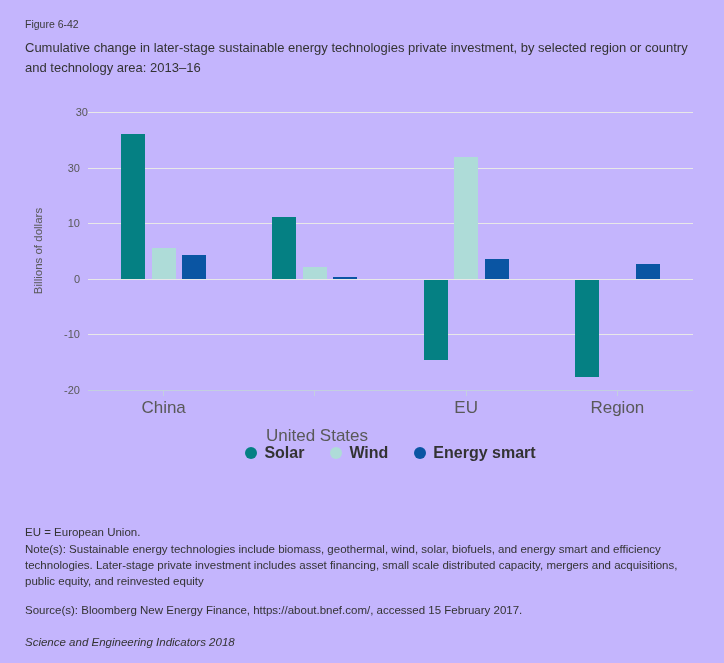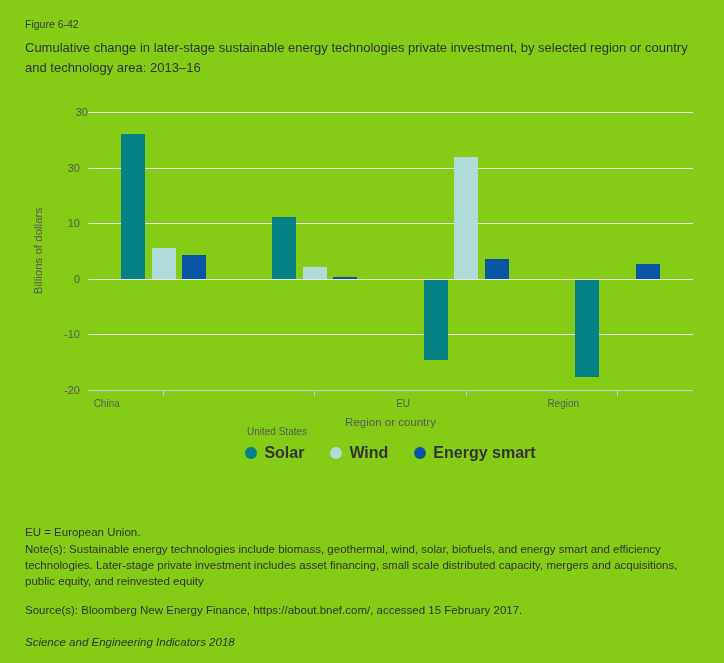--- a/index.html
+++ b/index.html
@@ -1,31 +1,31 @@
 <!DOCTYPE html>
 <html><head>
 <meta charset="utf-8">
 <style>
   html,body{margin:0;padding:0;background:#fff;}
   body{font-family:"Liberation Sans", sans-serif;}
-  #page{position:relative;width:724px;height:663px;background:#84cc16;overflow:hidden;}
+  #page{position:relative;width:724px;height:663px;background:#c4b5fd;overflow:hidden;}
 
   #figure-label{position:absolute;left:25px;top:18px;font-size:10.5px;color:#3a3a3a;}
   #title{position:absolute;left:25px;top:38px;width:664px;font-size:13px;line-height:20px;color:#333333;}
 
   #y-axis-title{position:absolute;left:38px;top:251px;transform:translate(-50%,-50%) rotate(-90deg);
     font-size:11.5px;color:#595959;white-space:nowrap;}
   #x-axis-title{position:absolute;left:88px;top:416px;width:605px;text-align:center;
     font-size:11.5px;color:#595959;}
 
   .gridline{position:absolute;height:1px;background:#e8e8e8;}
   .axis-line{position:absolute;height:1px;background:#c3cfe0;}
   .xtick{position:absolute;width:1px;height:6px;background:#c3cfe0;}
   .ytick{position:absolute;width:50px;text-align:right;font-size:11px;color:#595959;line-height:14px;}
-  .xcat{position:absolute;width:140px;font-size:10px;color:#595959;}
+  .xcat{position:absolute;width:140px;text-align:center;font-size:17px;color:#595959;}
   .bar{position:absolute;width:24px;}
 
   #legend{position:absolute;left:88px;top:445px;width:605px;height:16px;
     display:flex;justify-content:center;align-items:center;gap:26px;}
   .legend-item{display:flex;align-items:center;}
   .legend-dot{width:12px;height:12px;border-radius:50%;}
   .legend-label{margin-left:7px;font-size:16px;font-weight:bold;color:#333333;}
 
   .footnote{position:absolute;left:25px;width:676px;font-size:11.5px;line-height:16px;color:#333333;}
   #footnote-eu{top:512px;}
@@ -69,21 +69,20 @@
       <div class="xcat" style="left: 396.125px; top: 398px;">EU</div>
       <div class="bar" style="left: 423.525px; top: 279.8px; height: 80.62px; background: rgb(5, 128, 131);"></div>
       <div class="bar" style="left: 454.125px; top: 157.036px; height: 121.764px; background: rgb(174, 220, 216);"></div>
       <div class="bar" style="left: 484.725px; top: 259.34px; height: 19.46px; background: rgb(10, 85, 163);"></div>
       <div class="xtick" style="left: 616.875px; top: 390px;"></div>
       <div class="xcat" style="left: 547.375px; top: 398px;">Region</div>
       <div class="bar" style="left: 574.775px; top: 279.8px; height: 96.744px; background: rgb(5, 128, 131);"></div>
       <div class="bar" style="left: 635.975px; top: 264.344px; height: 14.456px; background: rgb(10, 85, 163);"></div>
     </div>
 
-  <div id="x-axis-title">Region or country</div>
 
   <div id="legend">
       <div class="legend-item">
         <div class="legend-dot" style="background: rgb(5, 128, 131);"></div>
         <div class="legend-label">Solar</div>
       </div>
       <div class="legend-item">
         <div class="legend-dot" style="background: rgb(174, 220, 216);"></div>
         <div class="legend-label">Wind</div>
       </div>

